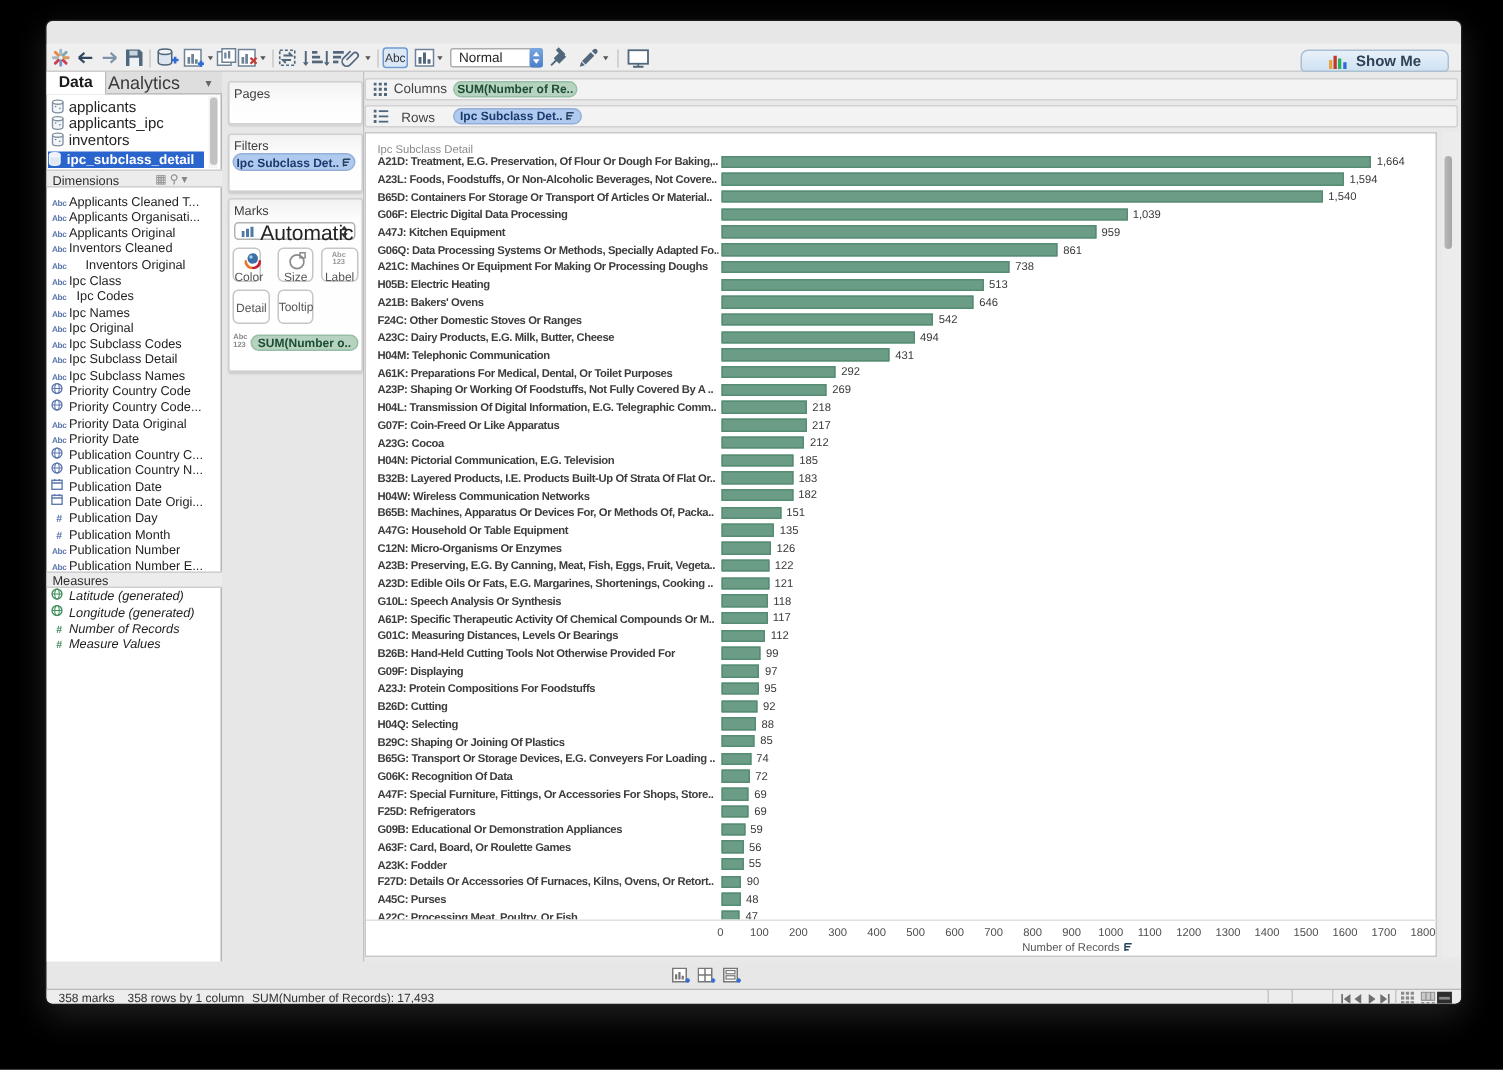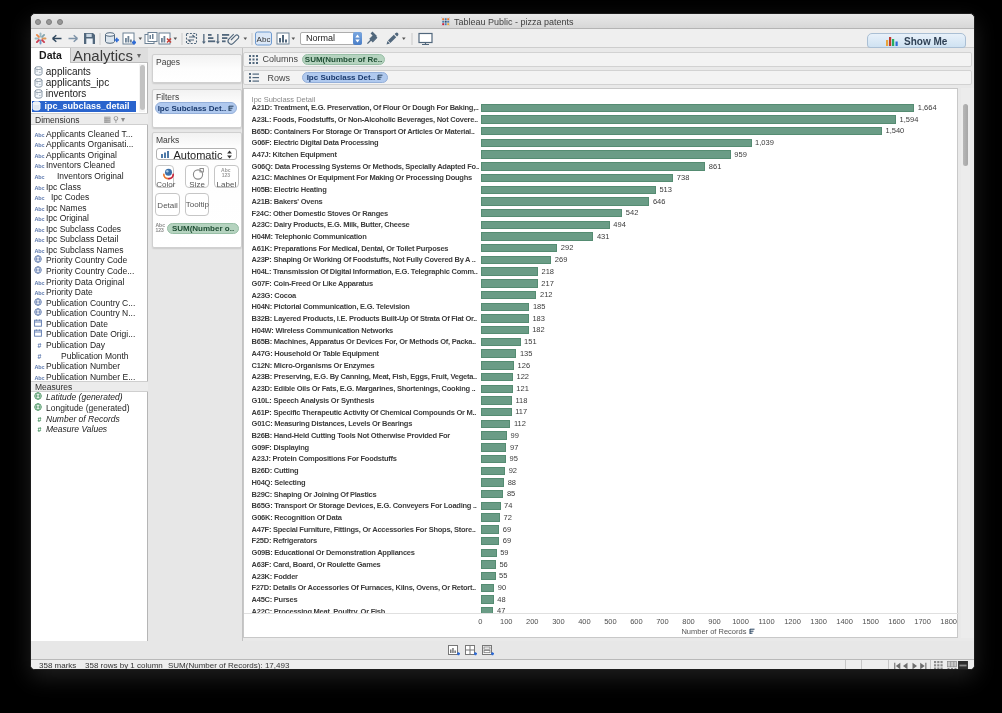--- a/index.html
+++ b/index.html
@@ -12,40 +12,20 @@
 .mbtn{position:absolute;background:#fff;border:1px solid #c6c6c6;border-radius:4px;text-align:center;color:#555}
 .srow{position:absolute;left:0;width:116px;height:11px;line-height:11px;font-size:8.5px;color:#222;white-space:nowrap;overflow:hidden}
 .bar{position:absolute;background:#6a9c86;border:1px solid #558c72}
 .rl{position:absolute;font-size:7.5px;letter-spacing:-0.25px;font-weight:bold;color:#3d3d3d;white-space:nowrap;overflow:hidden;line-height:9px}
 .vl{position:absolute;font-size:7.5px;color:#3a3a3a;line-height:8px;white-space:nowrap}
 .tick{position:absolute;font-size:7.5px;color:#4f4f4f;width:30px;text-align:center;line-height:8px}
 .btab{position:absolute;top:0;height:100%;border-right:1px solid #bdbdbd;font-size:9px;color:#333;text-align:center;line-height:17px;white-space:nowrap;overflow:hidden}
 svg{display:block}
 </style></head><body>
 <div class="win">
-<div class="a" style="left:0;top:0;width:943px;height:15px;background:linear-gradient(#e9e9e9,#d7d7d7);border-bottom:1px solid #b4b4b4;border-radius:5px 5px 0 0">
-<div class="tl" style="left:4px"></div>
-      <div class="tl" style="left:15px"></div>
-      <div class="tl" style="left:26px"></div>
-<div class="a" style="left:410px;top:3px;width:9px;height:9px">
-<svg width="9" height="9" viewBox="0 0 9 9">
-          <rect x="0" y="0" width="9" height="9" fill="#f4f6f8" stroke="#9aa5b0" stroke-width="0.6"></rect>
-          <rect x="1.2" y="1.2" width="2" height="2" fill="#e8762c"></rect>
-          <rect x="3.7" y="1.2" width="2" height="2" fill="#4e79a7"></rect>
-          <rect x="6.2" y="1.2" width="2" height="2" fill="#e8762c"></rect>
-          <rect x="1.2" y="3.7" width="2" height="2" fill="#4e79a7"></rect>
-          <rect x="3.7" y="3.7" width="2" height="2" fill="#2c4d6e"></rect>
-          <rect x="6.2" y="3.7" width="2" height="2" fill="#4e79a7"></rect>
-          <rect x="1.2" y="6.2" width="2" height="2" fill="#c72035"></rect>
-          <rect x="3.7" y="6.2" width="2" height="2" fill="#4e79a7"></rect>
-          <rect x="6.2" y="6.2" width="2" height="2" fill="#e8a33d"></rect>
-        </svg>
-</div>
-<div class="a" style="left:423px;top:2.5px;font-size:9px;color:#3f3f3f;line-height:11px">Tableau Public - pizza patents</div>
-</div>
 <div class="a" style="left:0;top:15px;width:943px;height:19px;background:#efefef;border-bottom:1px solid #cdcdcd"></div>
 <div class="a" style="left:0;top:15px;width:440px;height:19px">
       <svg width="440" height="19" viewBox="0 0 440 19">
 <g stroke-width="1.9" stroke-linecap="round" opacity="0.85">
           <line x1="9.5" y1="4.5" x2="9.5" y2="7.5" stroke="#8fb0ba"></line>
           <line x1="9.5" y1="11.5" x2="9.5" y2="14.5" stroke="#5a87c2"></line>
           <line x1="4.5" y1="9.5" x2="7.5" y2="9.5" stroke="#8fb0ba"></line>
           <line x1="11.5" y1="9.5" x2="14.5" y2="9.5" stroke="#d98a3f"></line>
           <line x1="5.9" y1="5.9" x2="7.9" y2="7.9" stroke="#e8762c"></line>
           <line x1="11.1" y1="11.1" x2="13.1" y2="13.1" stroke="#c72035"></line>
@@ -136,21 +116,21 @@
         <rect x="0" y="3" width="2.2" height="6" fill="#e8a33d"></rect>
         <rect x="3" y="0" width="2.2" height="9" fill="#c0392b"></rect>
         <rect x="6" y="2" width="2.2" height="7" fill="#27ae60"></rect>
         <rect x="9.5" y="4.5" width="2.2" height="4.5" fill="#2e6bd6"></rect>
       </svg>
 <div class="a" style="left:36px;top:2px;font-size:10px;font-weight:bold;color:#2f4155;line-height:11px">Show Me</div>
 </div>
 <div class="a" style="left:0;top:34px;width:117px;height:593px;background:#fff;border-right:1px solid #b5b5b5"></div>
 <div class="a" style="left:0;top:34px;width:117px;height:15px;background:#dedede;border-bottom:1px solid #bdbdbd"></div>
 <div class="a" style="left:0;top:34px;width:40px;height:15px;background:#fff;border-right:1px solid #bdbdbd;font-size:10.5px;font-weight:bold;color:#1a1a1a;line-height:15px;text-align:center">Data</div>
-<div class="a" style="left:41px;top:34px;width:62px;height:15px;font-size:15px;color:#3a3a3a;line-height:15px;text-align:center">Analytics</div>
+<div class="a" style="left:41px;top:34px;width:62px;height:15px;font-size:12px;color:#3a3a3a;line-height:15px;text-align:left">Analytics</div>
 <div class="a" style="left:106px;top:36px;font-size:8px;color:#666;line-height:11px">▾</div>
 <div class="a" style="left:3px;top:51.7px;width:103px;height:11px;line-height:11px;font-size:10px;color:#222;white-space:nowrap"><svg width="9" height="10" viewBox="0 0 9 10" style="display:inline-block;vertical-align:-1.5px">
         <path d="M1 2.1 v5.6 a3.5 1.5 0 0 0 7 0 v-5.6" fill="#f2f6fa" stroke="#80909f" stroke-width="0.9"></path>
         <ellipse cx="4.5" cy="2.1" rx="3.5" ry="1.4" fill="#fbfcfd" stroke="#80909f" stroke-width="0.9"></ellipse>
         <circle cx="3.1" cy="5" r="0.55" fill="#6b7b8a"></circle>
         <circle cx="5.9" cy="6.2" r="0.55" fill="#6b7b8a"></circle>
       </svg> <span style="margin-left:0">applicants</span></div>
 <div class="a" style="left:3px;top:63.4px;width:103px;height:11px;line-height:11px;font-size:10px;color:#222;white-space:nowrap"><svg width="9" height="10" viewBox="0 0 9 10" style="display:inline-block;vertical-align:-1.5px">
         <path d="M1 2.1 v5.6 a3.5 1.5 0 0 0 7 0 v-5.6" fill="#f2f6fa" stroke="#80909f" stroke-width="0.9"></path>
         <ellipse cx="4.5" cy="2.1" rx="3.5" ry="1.4" fill="#fbfcfd" stroke="#80909f" stroke-width="0.9"></ellipse>
@@ -210,30 +190,30 @@
           <line x1="2.4" y1="0.4" x2="2.4" y2="1.8" stroke="#5b77ad" stroke-width="0.8"></line>
           <line x1="5.6" y1="0.4" x2="5.6" y2="1.8" stroke="#5b77ad" stroke-width="0.8"></line>
         </svg></span><span style="margin-left:1px">Publication Date</span></div>
 <div class="srow" style="top:315.3px"><span style="display:inline-block;width:11px;text-align:center;margin-left:3px"><svg width="8" height="8" viewBox="0 0 8 8">
           <rect x="0.6" y="1.2" width="6.8" height="6" fill="none" stroke="#5b77ad" stroke-width="0.9"></rect>
           <line x1="0.6" y1="3" x2="7.4" y2="3" stroke="#5b77ad" stroke-width="0.9"></line>
           <line x1="2.4" y1="0.4" x2="2.4" y2="1.8" stroke="#5b77ad" stroke-width="0.8"></line>
           <line x1="5.6" y1="0.4" x2="5.6" y2="1.8" stroke="#5b77ad" stroke-width="0.8"></line>
         </svg></span><span style="margin-left:1px">Publication Date Origi...</span></div>
 <div class="srow" style="top:325.9px"><span style="display:inline-block;width:11px;text-align:center;margin-left:3px"><span style="font-size:7px;color:#5b77ad;font-weight:bold">#</span></span><span style="margin-left:1px">Publication Day</span></div>
-<div class="srow" style="top:336.5px"><span style="display:inline-block;width:11px;text-align:center;margin-left:3px"><span style="font-size:7px;color:#5b77ad;font-weight:bold">#</span></span><span style="margin-left:16px">Publication Month</span></div>
+<div class="srow" style="top:336.5px"><span style="display:inline-block;width:11px;text-align:center;margin-left:3px"><span style="font-size:7px;color:#5b77ad;font-weight:bold">#</span></span><span style="margin-left:1px">Publication Month</span></div>
 <div class="srow" style="top:347.0px"><span style="display:inline-block;width:11px;text-align:center;margin-left:3px"><span style="font-size:5.5px;color:#5b77ad;font-weight:bold;letter-spacing:-0.2px">Abc</span></span><span style="margin-left:1px">Publication Number</span></div>
 <div class="srow" style="top:357.6px"><span style="display:inline-block;width:11px;text-align:center;margin-left:3px"><span style="font-size:5.5px;color:#5b77ad;font-weight:bold;letter-spacing:-0.2px">Abc</span></span><span style="margin-left:1px">Publication Number E...</span></div>
 <div class="a" style="left:0;top:366.5px;width:117px;height:11px;background:#ececec;border-top:1px solid #cfcfcf;border-bottom:1px solid #cfcfcf;font-size:8.5px;color:#2e2e2e;line-height:11px"><span style="margin-left:4px">Measures</span></div>
 <div class="srow" style="top:378.4px;font-style:italic"><span style="display:inline-block;width:11px;text-align:center;margin-left:3px;font-style:normal"><svg width="8" height="8" viewBox="0 0 8 8">
           <circle cx="4" cy="4" r="3.3" fill="none" stroke="#3f8e5a" stroke-width="0.9"></circle>
           <ellipse cx="4" cy="4" rx="1.5" ry="3.3" fill="none" stroke="#3f8e5a" stroke-width="0.7"></ellipse>
           <line x1="0.8" y1="4" x2="7.2" y2="4" stroke="#3f8e5a" stroke-width="0.7"></line>
         </svg></span><span style="margin-left:1px">Latitude (generated)</span></div>
-<div class="srow" style="top:389.0px;"><span style="display:inline-block;width:11px;text-align:center;margin-left:3px;font-style:normal"><svg width="8" height="8" viewBox="0 0 8 8">
+<div class="srow" style="top:389.0px;font-style:italic"><span style="display:inline-block;width:11px;text-align:center;margin-left:3px;font-style:normal"><svg width="8" height="8" viewBox="0 0 8 8">
           <circle cx="4" cy="4" r="3.3" fill="none" stroke="#3f8e5a" stroke-width="0.9"></circle>
           <ellipse cx="4" cy="4" rx="1.5" ry="3.3" fill="none" stroke="#3f8e5a" stroke-width="0.7"></ellipse>
           <line x1="0.8" y1="4" x2="7.2" y2="4" stroke="#3f8e5a" stroke-width="0.7"></line>
         </svg></span><span style="margin-left:1px">Longitude (generated)</span></div>
 <div class="srow" style="top:399.6px;font-style:italic"><span style="display:inline-block;width:11px;text-align:center;margin-left:3px;font-style:normal"><span style="font-size:7px;color:#3f8e5a;font-weight:bold">#</span></span><span style="margin-left:1px">Number of Records</span></div>
 <div class="srow" style="top:410.2px;font-style:italic"><span style="display:inline-block;width:11px;text-align:center;margin-left:3px;font-style:normal"><span style="font-size:7px;color:#3f8e5a;font-weight:bold">#</span></span><span style="margin-left:1px">Measure Values</span></div>
 <div class="a" style="left:117px;top:34px;width:95px;height:593px;background:#e7e7e7;border-right:1px solid #c2c2c2"></div>
 <div class="card" style="left:120.5px;top:40px;width:90px;height:29px"></div>
 <div class="cardlbl" style="left:125px;top:43px">Pages</div>
 <div class="card" style="left:120.5px;top:74.5px;width:90px;height:39px"></div>
@@ -245,21 +225,21 @@
         <line x1="1" y1="5.2" x2="3.5" y2="5.2" stroke="#27425f" stroke-width="1"></line>
       </svg></div>
 <div class="card" style="left:120.5px;top:118px;width:90px;height:116px"></div>
 <div class="cardlbl" style="left:125px;top:120.5px">Marks</div>
 <div class="a" style="left:124.5px;top:133.8px;width:81px;height:12px;background:#fff;border:1px solid #b2b2b2;border-radius:3px">
 <svg class="a" style="left:4px;top:2.5px" width="9" height="7">
         <rect x="0" y="3" width="2" height="4" fill="#4e79a7"></rect>
         <rect x="3" y="1.5" width="2" height="5.5" fill="#4e79a7"></rect>
         <rect x="6" y="0" width="2" height="7" fill="#4e79a7"></rect>
       </svg>
-<div class="a" style="left:17px;top:1px;font-size:11px;color:#222;line-height:10px">Automatic</div>
+<div class="a" style="left:17px;top:1px;font-size:14px;color:#222;line-height:10px">Automatic</div>
 <svg class="a" style="right:3px;top:1.5px" width="7" height="9">
         <path d="M3.5 0.5 l2.4 3 h-4.8 z" fill="#333"></path>
         <path d="M3.5 8.5 l2.4 -3 h-4.8 z" fill="#333"></path>
       </svg>
 </div>
 <div class="mbtn" style="left:124.3px;top:150.8px;width:19px;height:23.5px">
       <div class="a" style="left:5.5px;top:2px">
         <svg width="13" height="12" viewBox="0 0 13 12">
           <path d="M1.8 6.2 a4.6 4.6 0 0 0 4.4 4.4 a4 4 0 0 1 -4.4 -4.4 z" fill="#e8762c" stroke="#e8762c" stroke-width="1.6" stroke-linejoin="round"></path>
           <path d="M11.2 6.2 a4.6 4.6 0 0 1 -4.4 4.4 a4 4 0 0 0 4.4 -4.4 z" fill="#c72035" stroke="#c72035" stroke-width="1.6" stroke-linejoin="round"></path>

